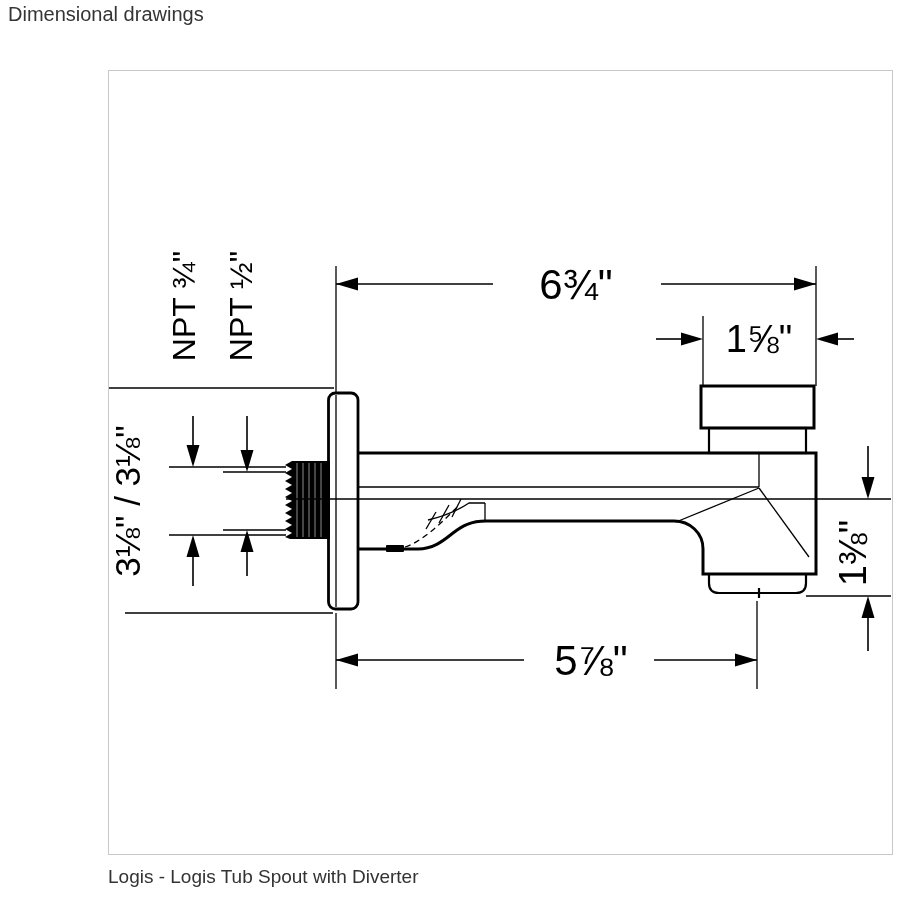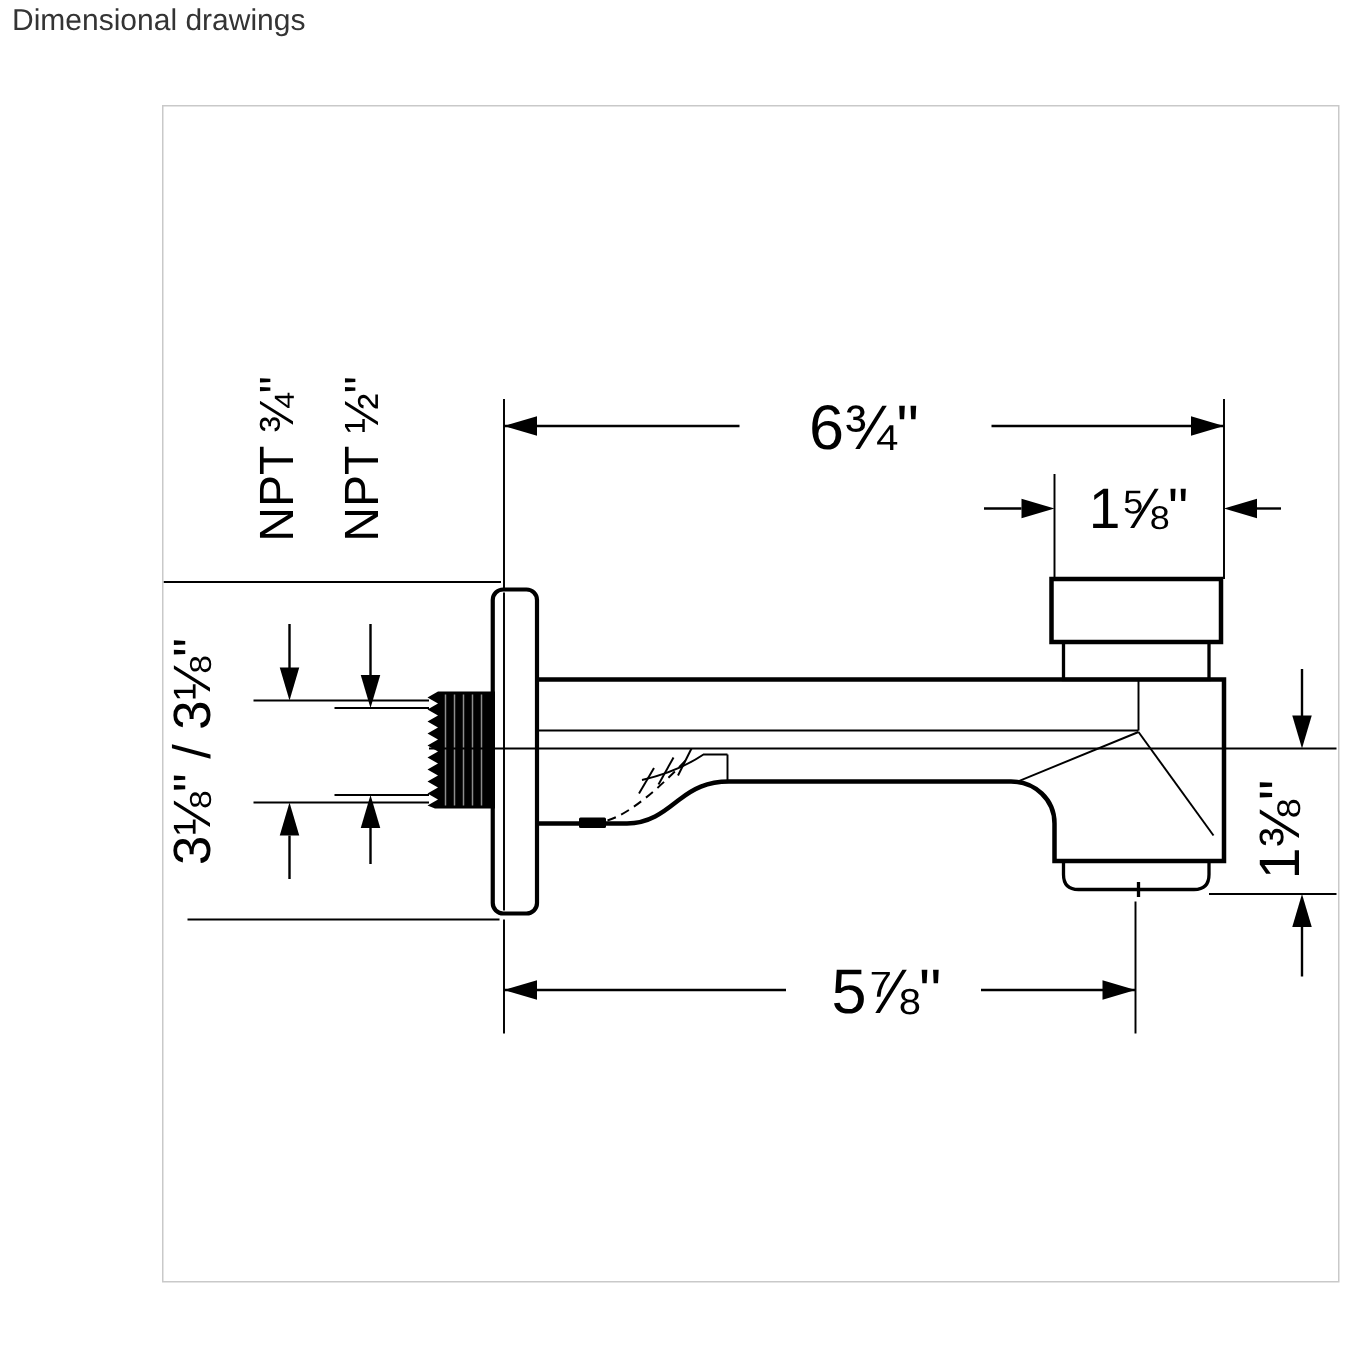--- a/index.html
+++ b/index.html
@@ -125,13 +125,14 @@
       <text x="467" y="228" font-size="42">6¾"</text>
       <text x="650" y="281" font-size="38">1⅝"</text>
       <text x="482" y="604" font-size="42">5⅞"</text>
       <text x="757" y="482" transform="rotate(-90 757 482)" font-size="38">1⅜"</text>
       <text x="86" y="235" transform="rotate(-90 86 235)" font-size="32">NPT ¾"</text>
       <text x="143" y="235" transform="rotate(-90 143 235)" font-size="32">NPT ½"</text>
       <text x="31" y="430" transform="rotate(-90 31 430)" font-size="35">3⅛" / 3⅛"</text>
     </svg>
   </div>
 
+  <div class="caption">Logis - Logis Tub Spout with Diverter</div>
 </div>
 
 </body></html>

